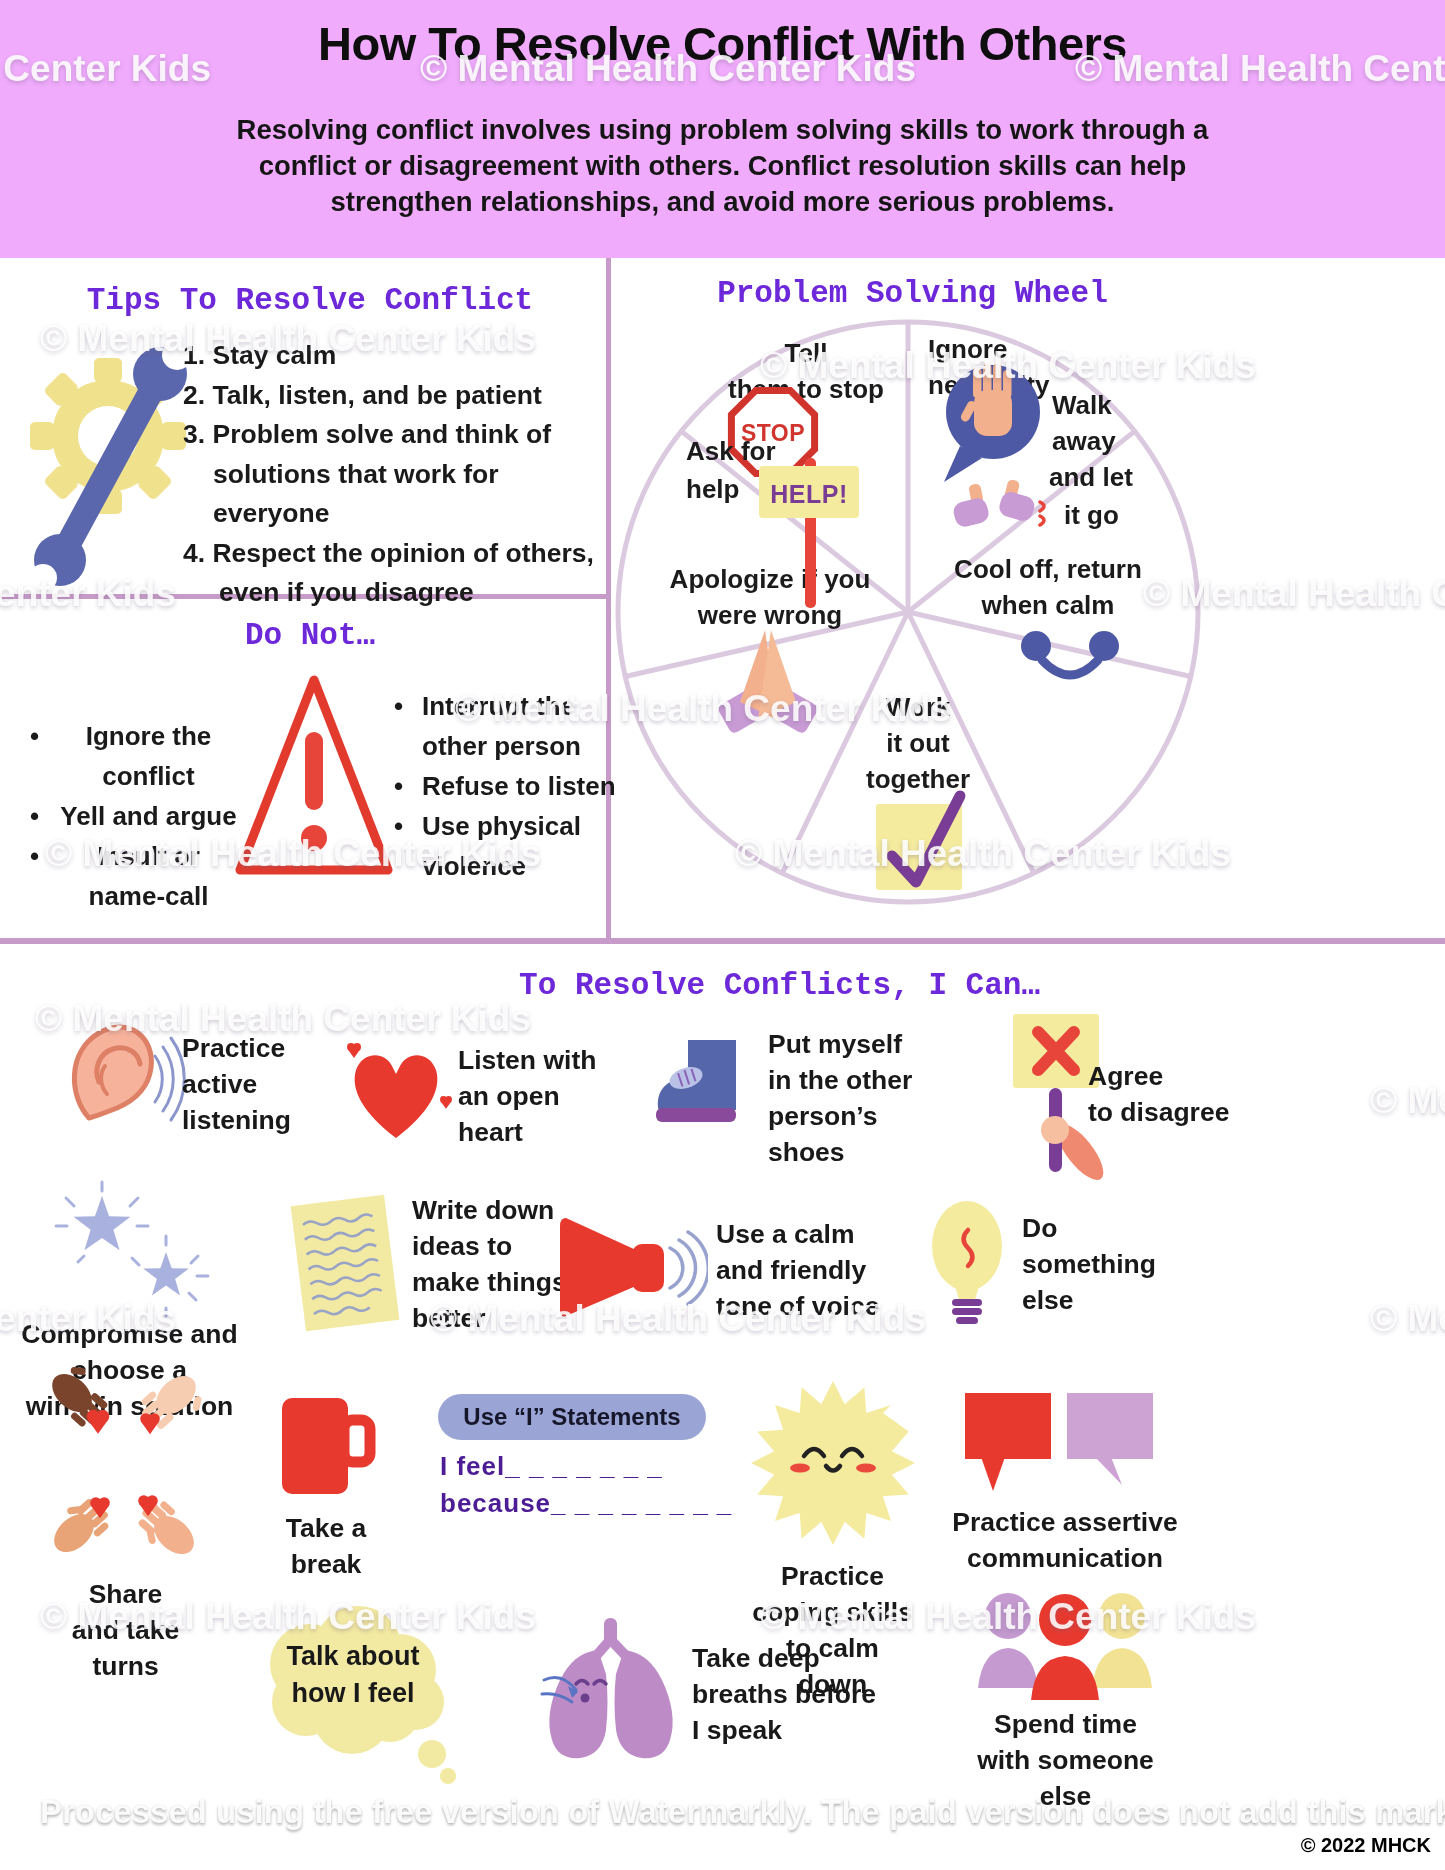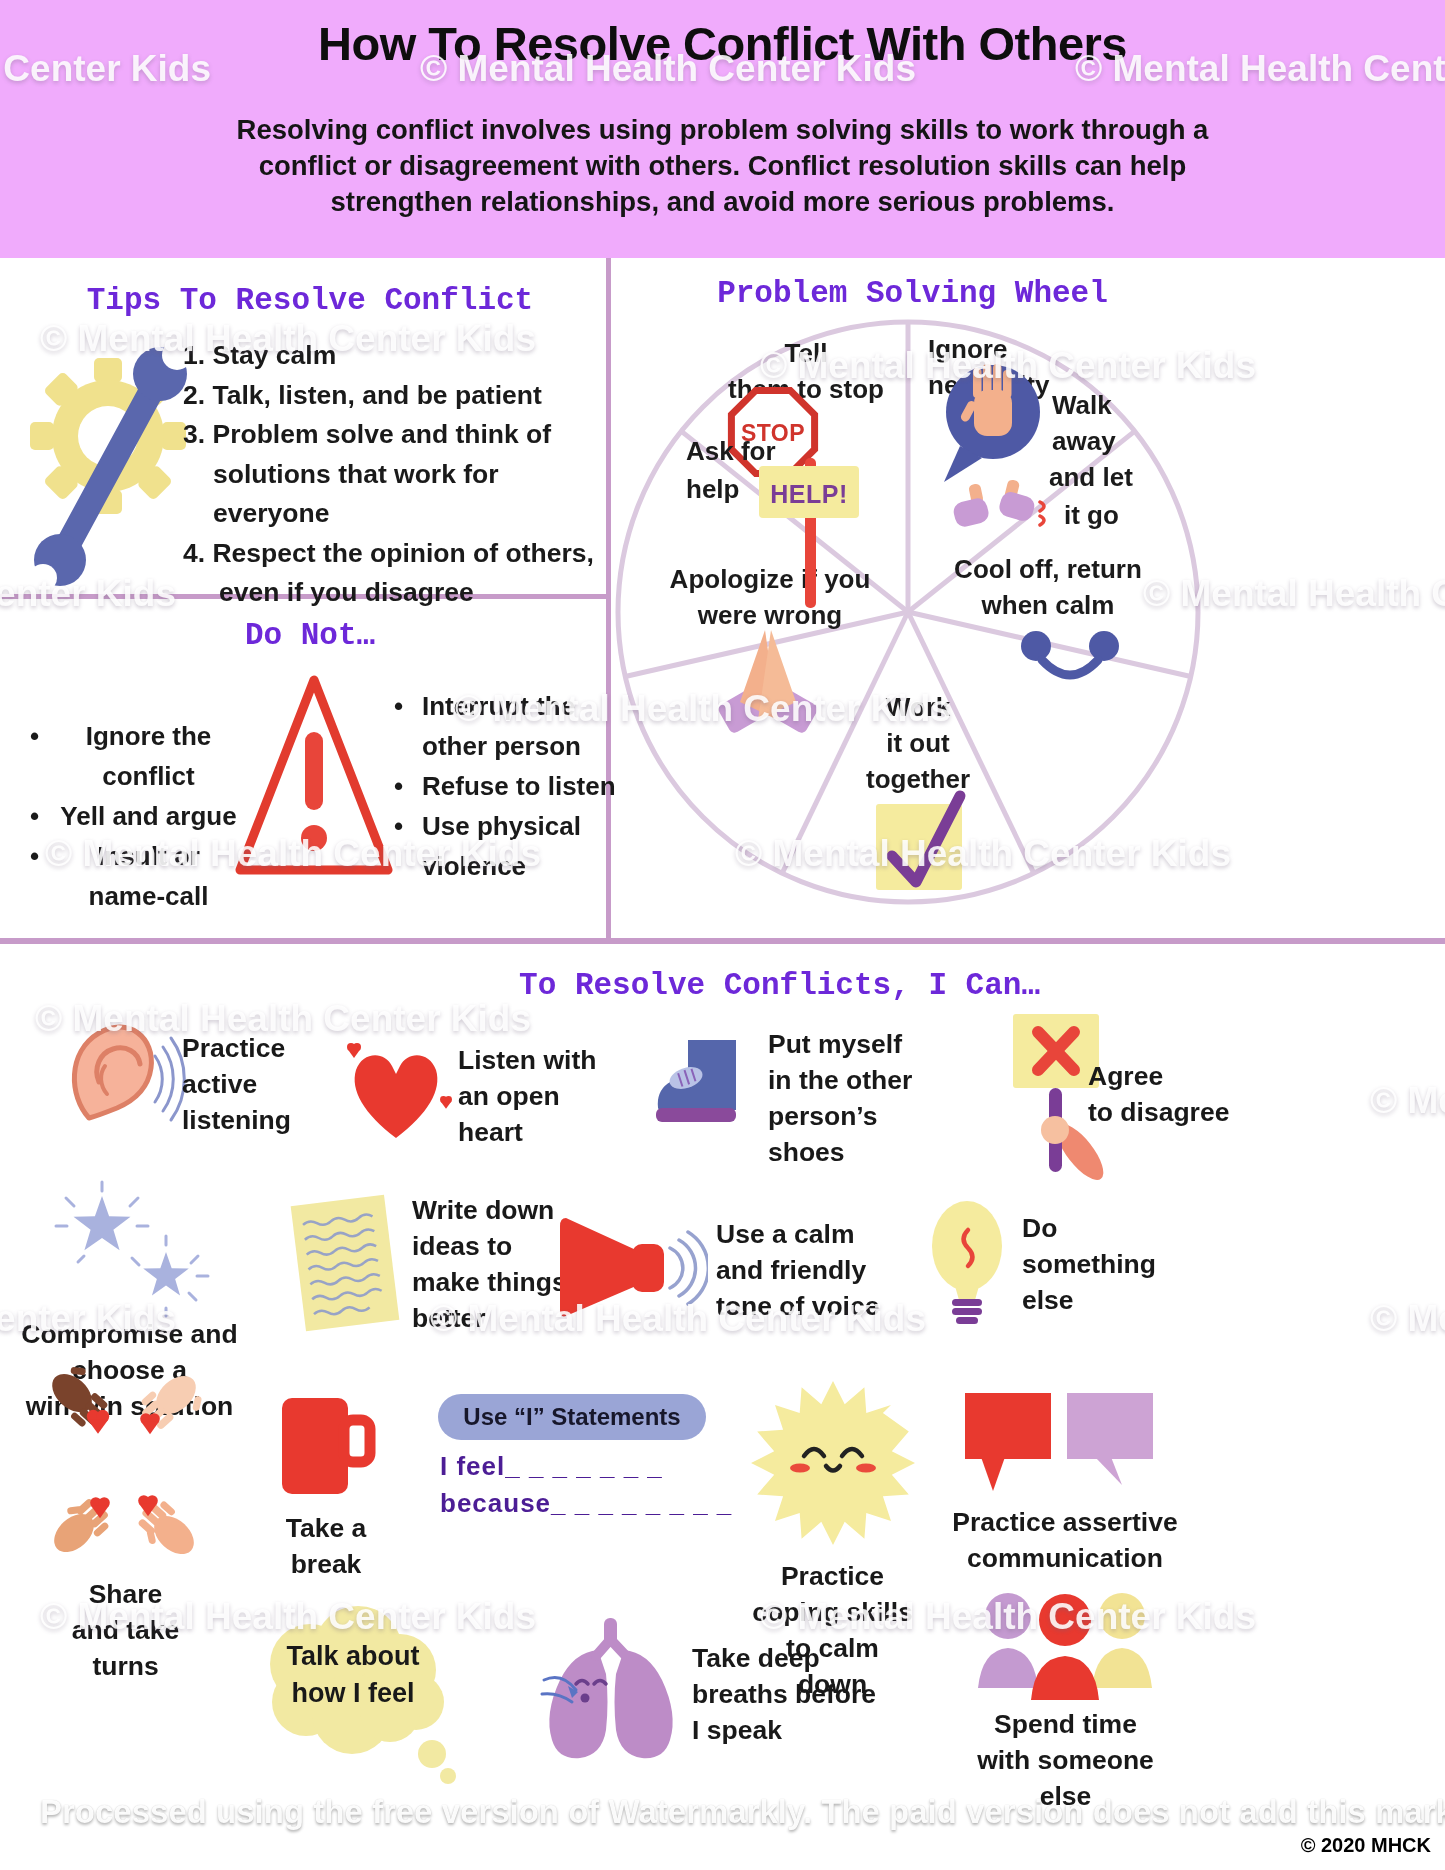--- a/index.html
+++ b/index.html
@@ -535,15 +535,15 @@
       <div class="wm" style="left: 735px; top: 833px;">© Mental Health Center Kids</div>
       <div class="wm" style="left: 35px; top: 998px;">© Mental Health Center Kids</div>
       <div class="wm" style="left: 1370px; top: 1080px;">© Mental Health Center Kids</div>
       <div class="wm" style="left: -320px; top: 1298px;">© Mental Health Center Kids</div>
       <div class="wm" style="left: 430px; top: 1298px;">© Mental Health Center Kids</div>
       <div class="wm" style="left: 1370px; top: 1298px;">© Mental Health Center Kids</div>
       <div class="wm" style="left: 40px; top: 1596px;">© Mental Health Center Kids</div>
       <div class="wm" style="left: 760px; top: 1596px;">© Mental Health Center Kids</div>
     </div>
   <div id="wmfooter">Processed using the free version of Watermarkly. The paid version does not add this mark.</div>
-  <div id="copyright">© 2020 MHCK</div>
+  <div id="copyright">© 2022 MHCK</div>
 
 </div>
 
 </body></html>

